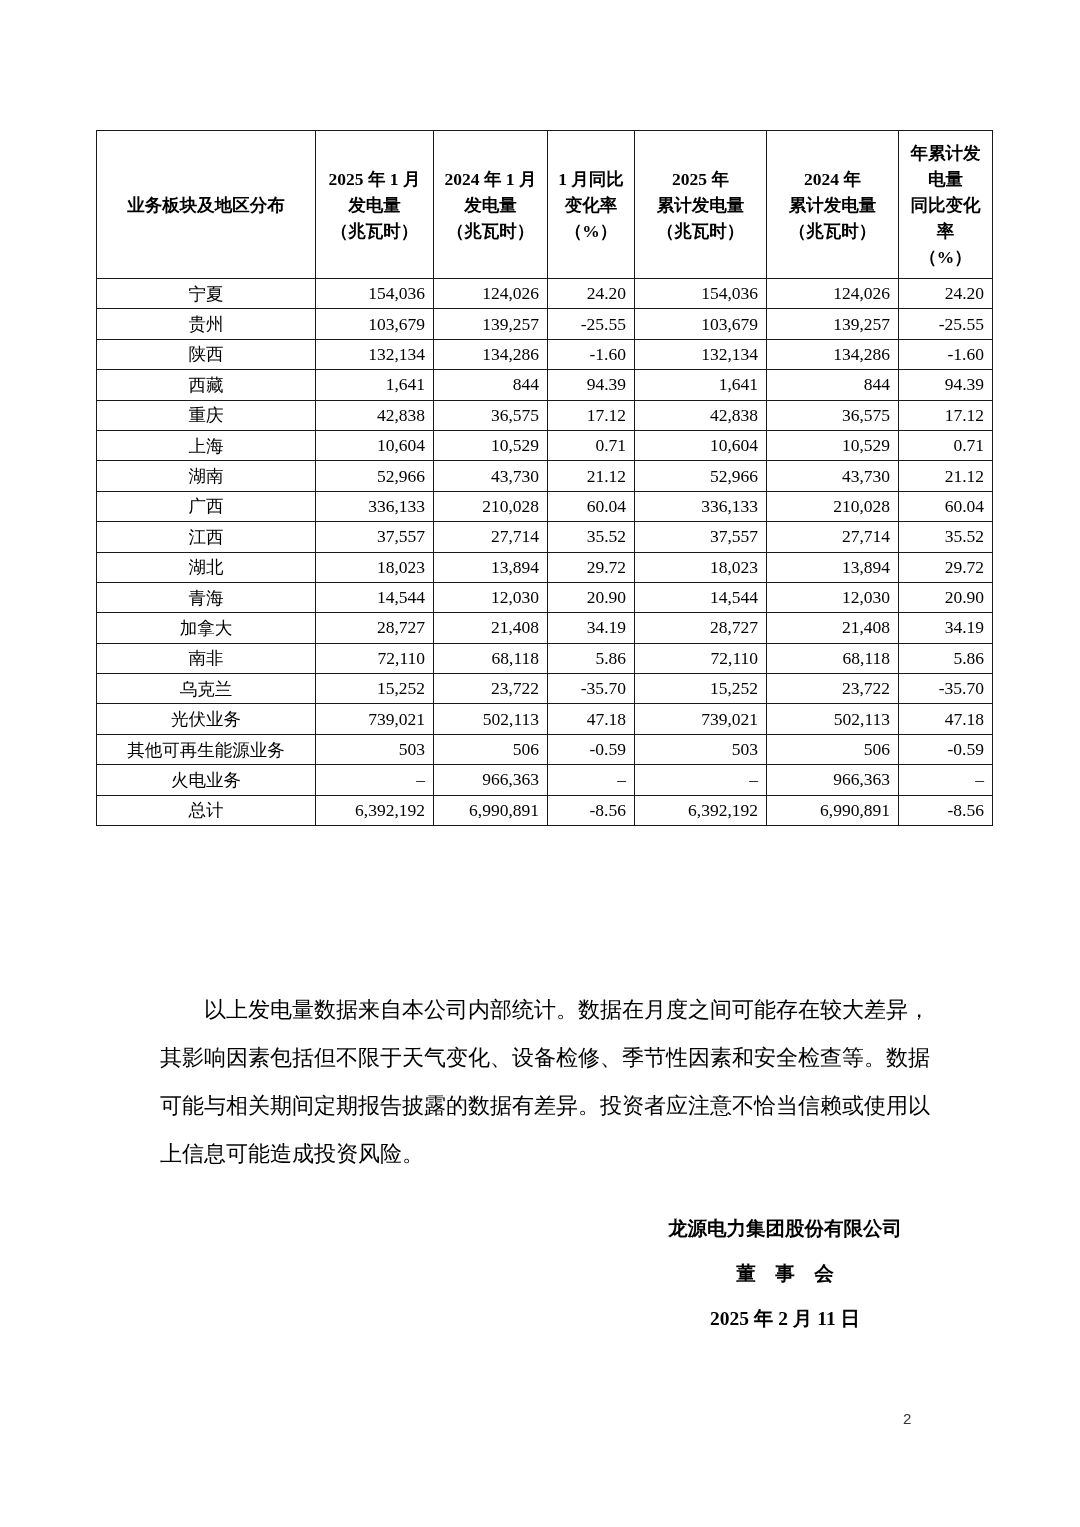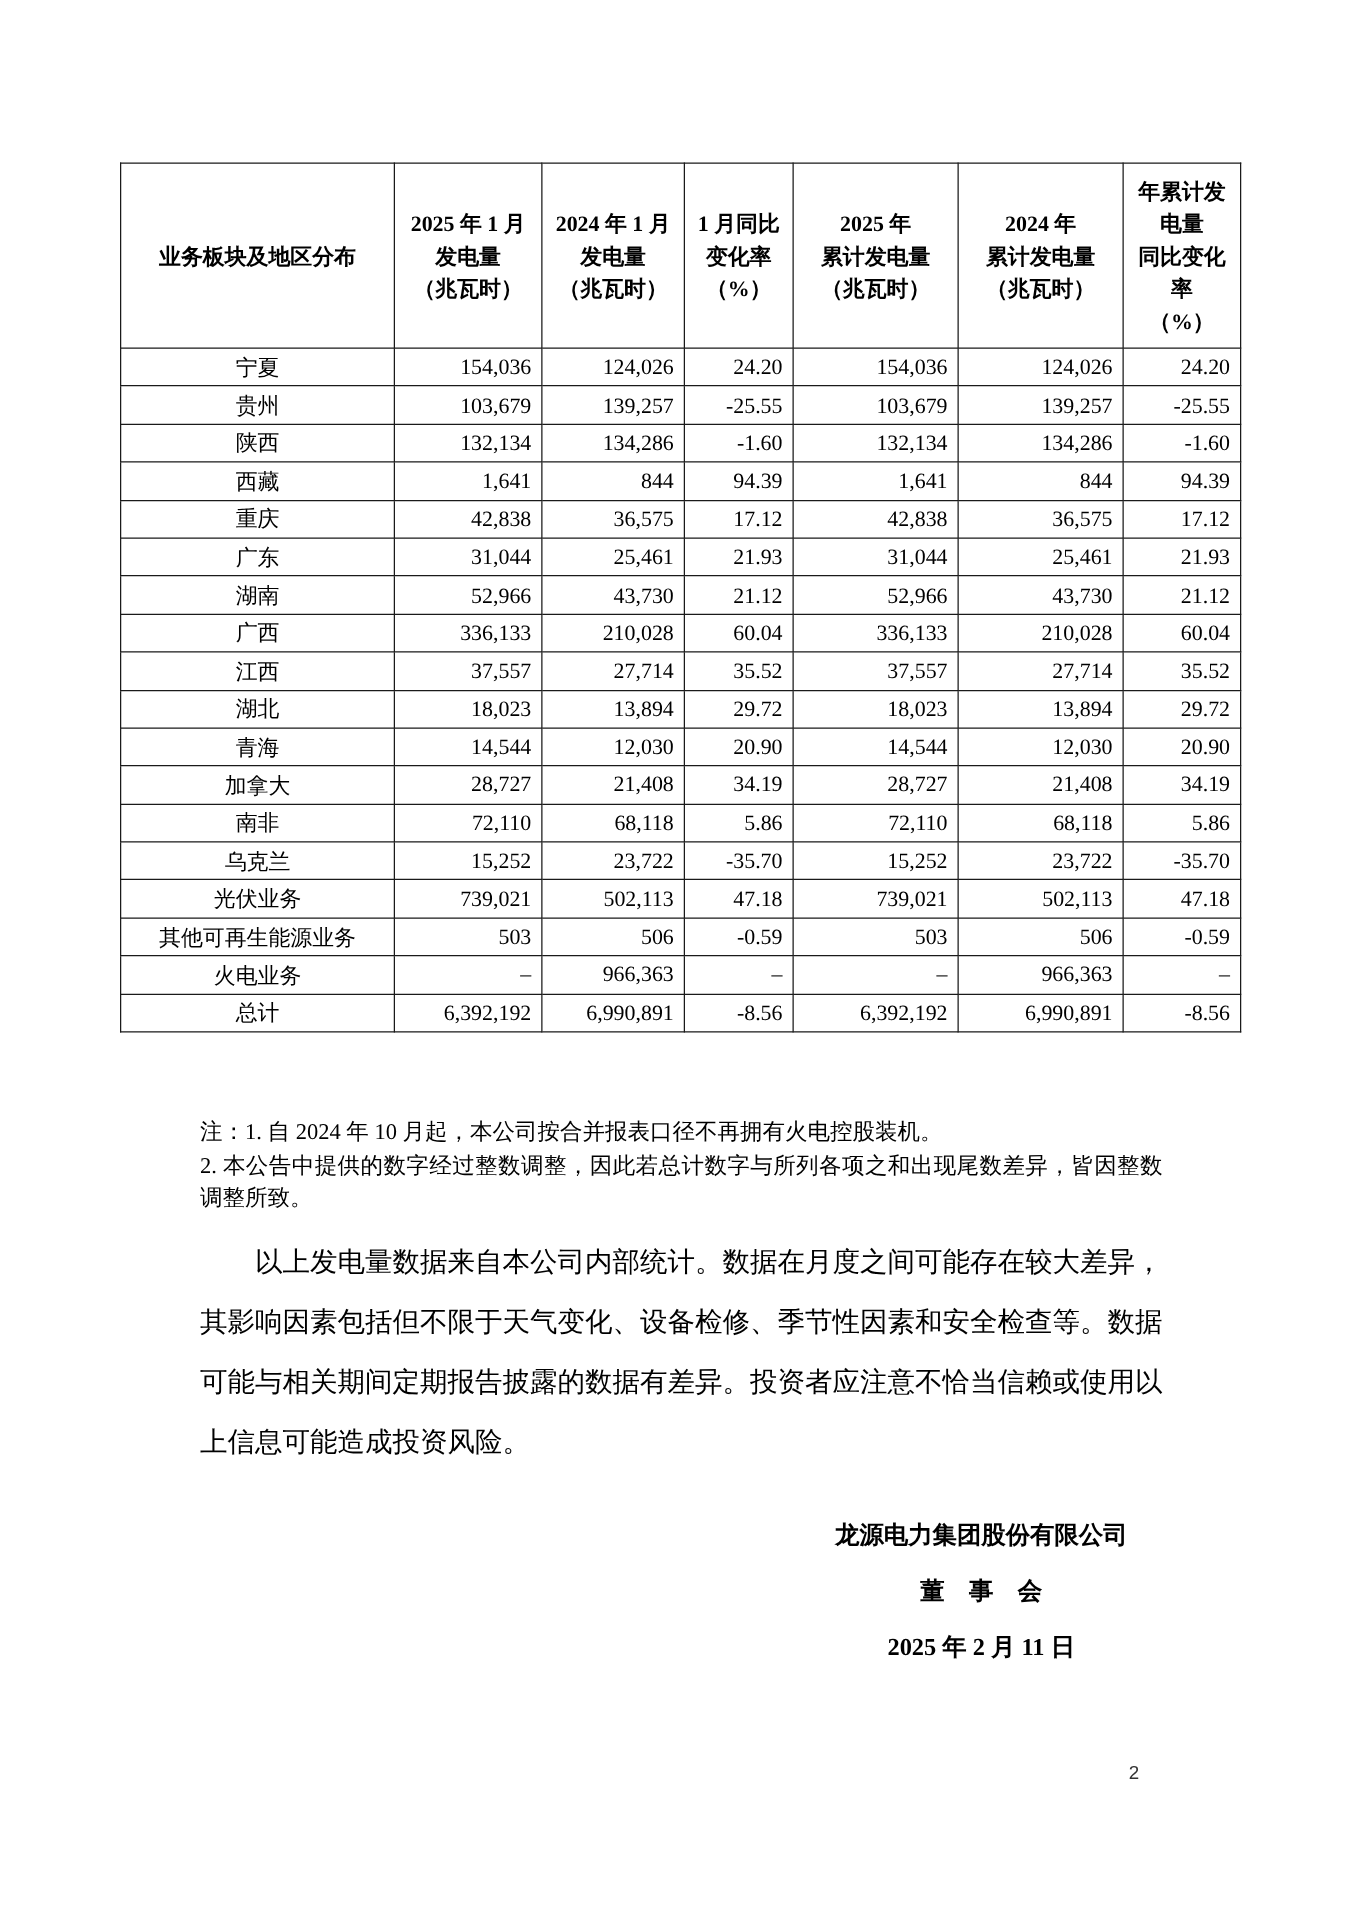--- a/index.html
+++ b/index.html
@@ -181,27 +181,27 @@
           <tr>
             <td class="label-cell">重庆</td>
             <td class="num-cell">42,838</td>
             <td class="num-cell">36,575</td>
             <td class="num-cell">17.12</td>
             <td class="num-cell">42,838</td>
             <td class="num-cell">36,575</td>
             <td class="num-cell">17.12</td>
           </tr>
           <tr>
-            <td class="label-cell">广东</td>
-            <td class="num-cell">31,044</td>
-            <td class="num-cell">25,461</td>
-            <td class="num-cell">21.93</td>
-            <td class="num-cell">31,044</td>
-            <td class="num-cell">25,461</td>
-            <td class="num-cell">21.93</td>
+            <td class="label-cell">上海</td>
+            <td class="num-cell">10,604</td>
+            <td class="num-cell">10,529</td>
+            <td class="num-cell">0.71</td>
+            <td class="num-cell">10,604</td>
+            <td class="num-cell">10,529</td>
+            <td class="num-cell">0.71</td>
           </tr>
           <tr>
             <td class="label-cell">湖南</td>
             <td class="num-cell">52,966</td>
             <td class="num-cell">43,730</td>
             <td class="num-cell">21.12</td>
             <td class="num-cell">52,966</td>
             <td class="num-cell">43,730</td>
             <td class="num-cell">21.12</td>
           </tr>
@@ -301,24 +301,20 @@
             <td class="num-cell">6,990,891</td>
             <td class="num-cell">-8.56</td>
             <td class="num-cell">6,392,192</td>
             <td class="num-cell">6,990,891</td>
             <td class="num-cell">-8.56</td>
           </tr>
         </tbody>
     </table>
   </div>
 
-  <div class="notes">
-    <p>注：1. 自 2024 年 10 月起，本公司按合并报表口径不再拥有火电控股装机。</p>
-    <p>2.  本公告中提供的数字经过整数调整，因此若总计数字与所列各项之和出现尾数差异，皆因整数调整所致。</p>
-  </div>
 
   <div class="body-paragraph">以上发电量数据来自本公司内部统计。数据在月度之间可能存在较大差异，其影响因素包括但不限于天气变化、设备检修、季节性因素和安全检查等。数据可能与相关期间定期报告披露的数据有差异。投资者应注意不恰当信赖或使用以上信息可能造成投资风险。</div>
 
   <div class="signature">
     <div class="sig-line">龙源电力集团股份有限公司</div>
     <div class="sig-line">董　事　会</div>
     <div class="sig-line">2025 年 2 月 11 日</div>
   </div>
 
   <div class="page-number">2</div>

